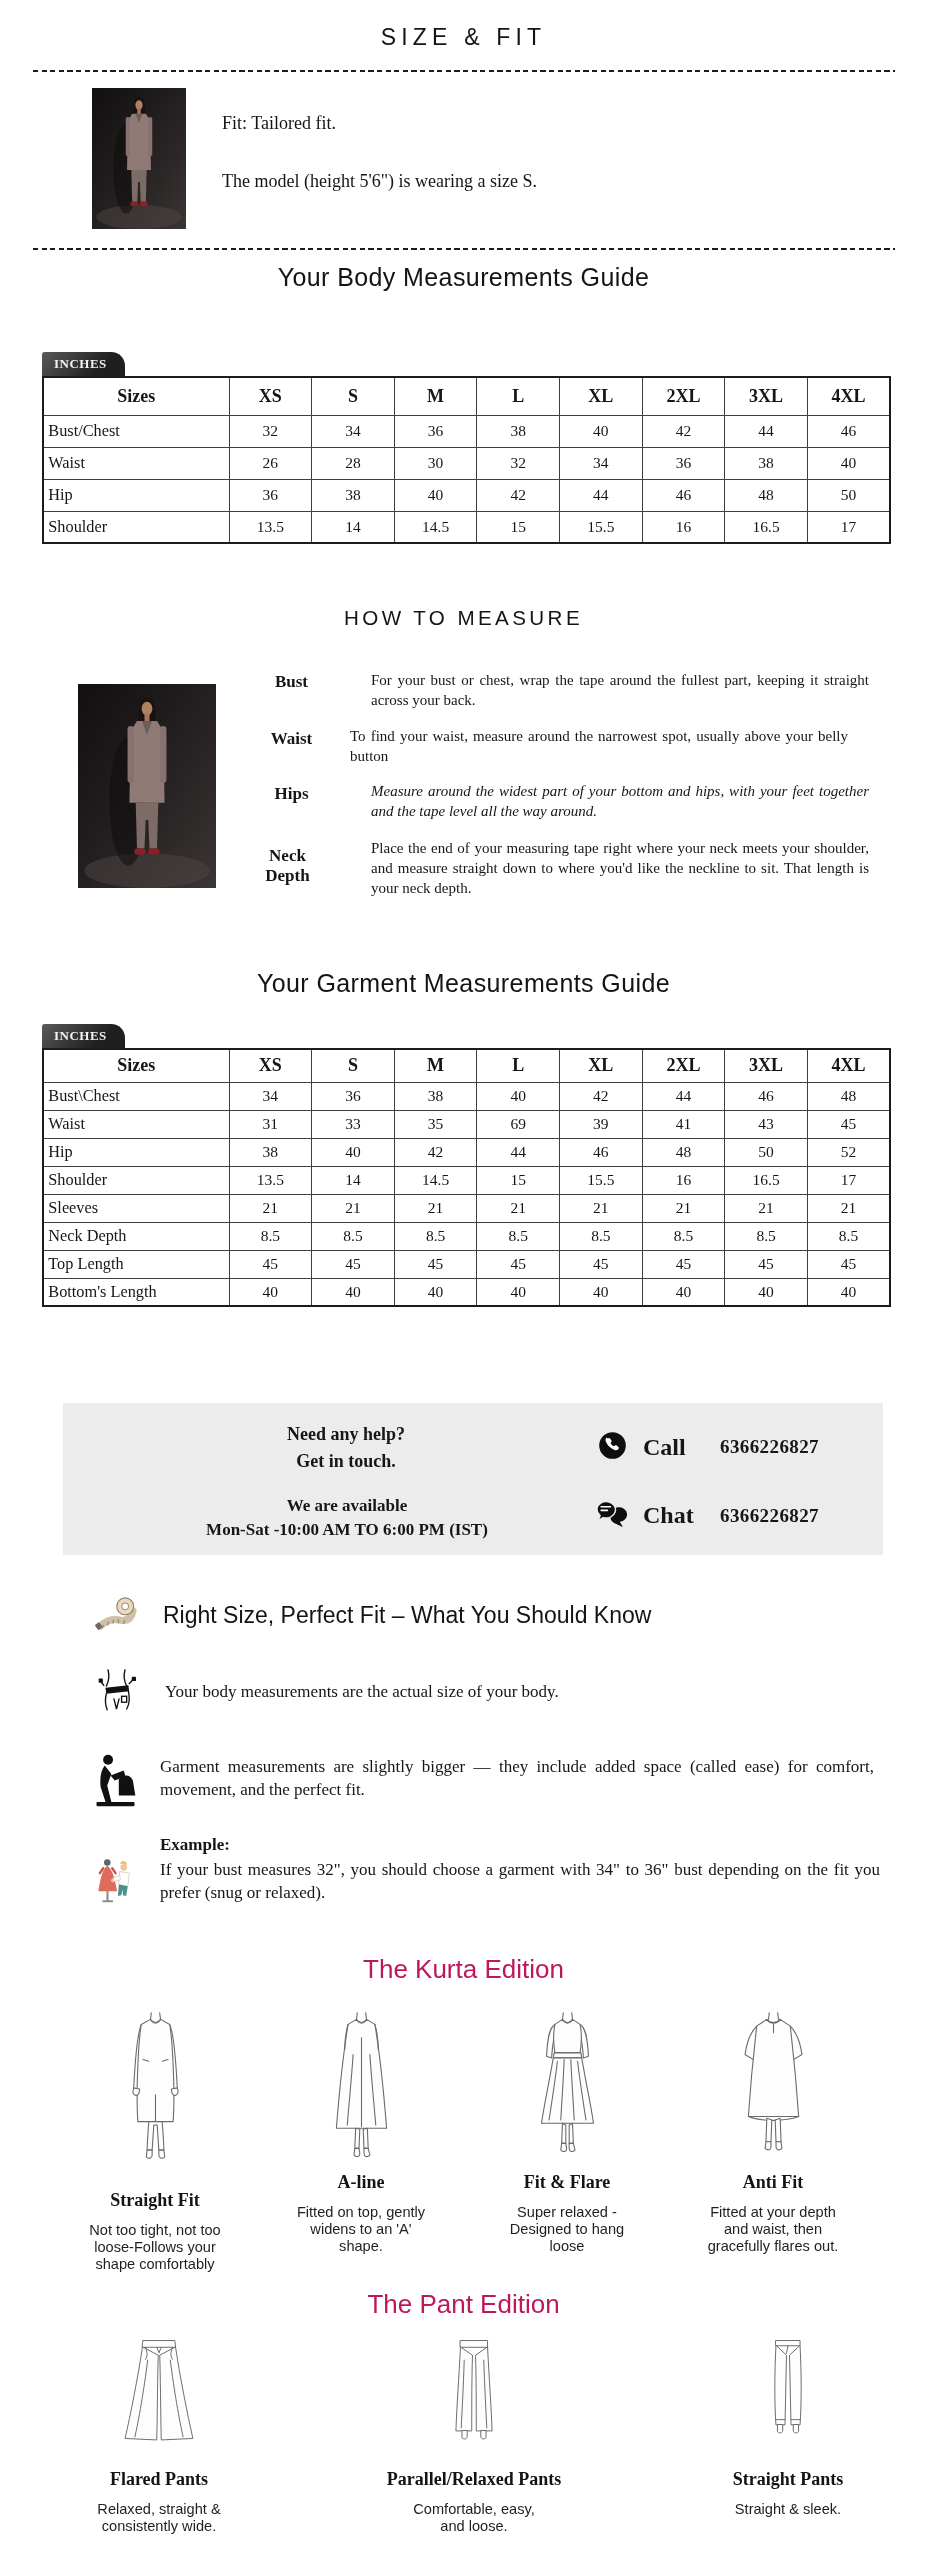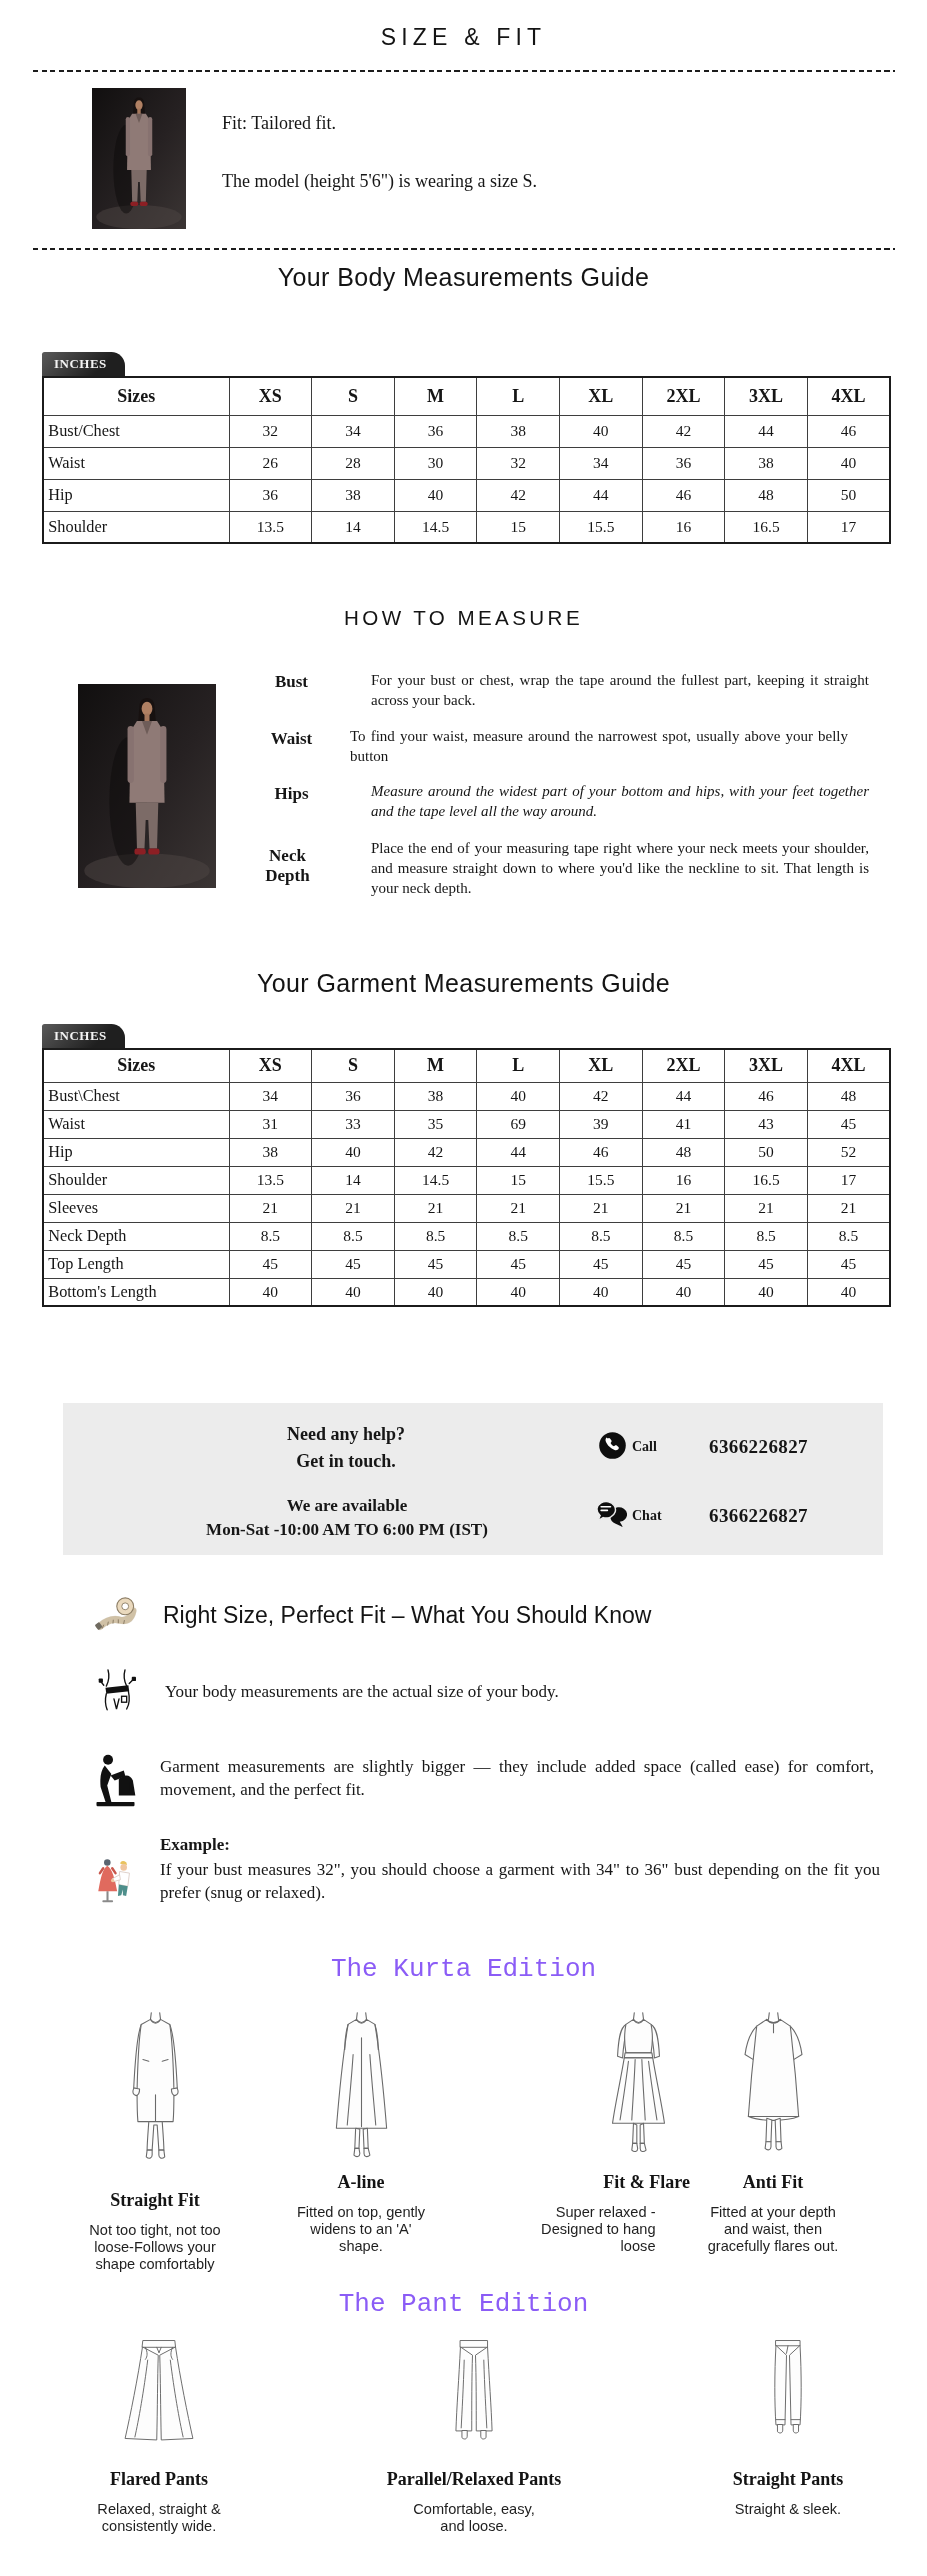--- a/index.html
+++ b/index.html
@@ -28,31 +28,31 @@
   .t-garment thead tr { height:33px; } .t-garment tbody tr { height:28px; }
 
   
   .measure-term { font-weight:bold; font-size:17px; text-align:center; line-height:1.15; }
   .measure-desc { font-size:15px; line-height:1.34; text-align:justify; }
 
   
   .help-box { background:#ececec; }
   .help-bold { font-weight:bold; }
   .contact-row { display:flex; align-items:center; }
-  .contact-label { font-weight:bold; font-size:14px; width:53px; margin-left:5px; }
+  .contact-label { font-weight:bold; font-size:24px; width:53px; margin-left:16px; }
   .contact-number { font-weight:bold; font-size:19px; margin-left:24px; letter-spacing:0.4px; }
 
   
   .rs-title { font-size:23px; font-weight:400; color:#141414; }
   .rs-text { font-size:17px; }
   .rs-par { font-size:17px; line-height:23px; text-align:justify; }
   .rs-example-label { font-size:17px; font-weight:bold; }
 
   
-  .edition-heading { left:0; width:927px; text-align:center; font-weight:400; font-size:26px; color:#8b5cf6;font-family:Liberation Mono, monospace; }
+  .edition-heading { left:0; width:927px; text-align:center; font-weight:400; font-size:26px; color:#be185d; }
   .style-card { text-align:center; }
   .style-name { font-weight:bold; font-size:18px; color:#141414; }
   .style-desc { font-family:"Liberation Sans","DejaVu Sans",sans-serif; font-size:14.6px; line-height:17px;
     color:#1f1f1f; margin:11px auto 0; }
   .lineart { stroke:#6a6a6a; fill:#fdfdfd; stroke-width:1.3; stroke-linecap:round; stroke-linejoin:round; }
   .lineart .noFill { fill:none; }
 </style>
 </head>
 <body>
 
@@ -439,21 +439,21 @@
       <path class="noFill" d="M44 16 C41 26 40 36 40 46 M76 16 C79 26 80 36 80 46"></path>
       <path class="noFill" d="M50 52 C48 82 45 112 43 136 M60 32 L60 138 M70 52 C72 82 75 112 77 136"></path>
       <path d="M53 140 L52 164 L57 164 L58 141 Z M62 141 L63 164 L68 164 L67 140 Z"></path>
       <path d="M52 164 L51 172 C54 175 58 174 58 170 L57 164 Z M63 164 L63 170 C63 174 67 175 70 172 L68 164 Z"></path>
     </g>
   </svg>
   <div class="style-name" style="margin-top:1.7px;">A-line</div>
   <div class="style-desc" style="max-width:129px;">Fitted on top, gently widens to an 'A' shape.</div>
 </div>
 
-<div class="abs style-card" style="left:484px; top:2011px; width:206px;text-align:right;">
+<div class="abs style-card" style="left:464px; top:2011px; width:206px;">
   <svg width="103" height="155" viewBox="0 0 120 185">
     <g class="lineart">
       <path class="noFill" d="M55 2 L54 10 M65 2 L66 10"></path>
       <path d="M45 16 C38 20 36 34 35 54 L41 56 C42 42 43 30 47 22 Z M75 16 C82 20 84 34 85 54 L79 56 C78 42 77 30 73 22 Z"></path>
       <path d="M54 10 L45 16 C43 26 43 38 45 50 L75 50 C77 38 77 26 75 16 L66 10 C62 15 58 15 54 10 Z"></path>
       <path class="noFill" d="M54 10 C57 16 63 16 66 10"></path>
       <path d="M44 50 L76 50 L77 56 L43 56 Z"></path>
       <path d="M43 56 C38 86 32 112 29 134 L91 134 C88 112 82 86 77 56 Z"></path>
       <path class="noFill" d="M48 60 C45 85 41 110 38 130 M56 58 C55 85 53 110 52 130 M64 58 C65 85 67 110 68 130 M72 60 C75 85 79 110 82 130"></path>
       <path d="M54 134 L53 158 L58 158 L58 136 Z M62 136 L62 158 L67 158 L66 134 Z"></path>

